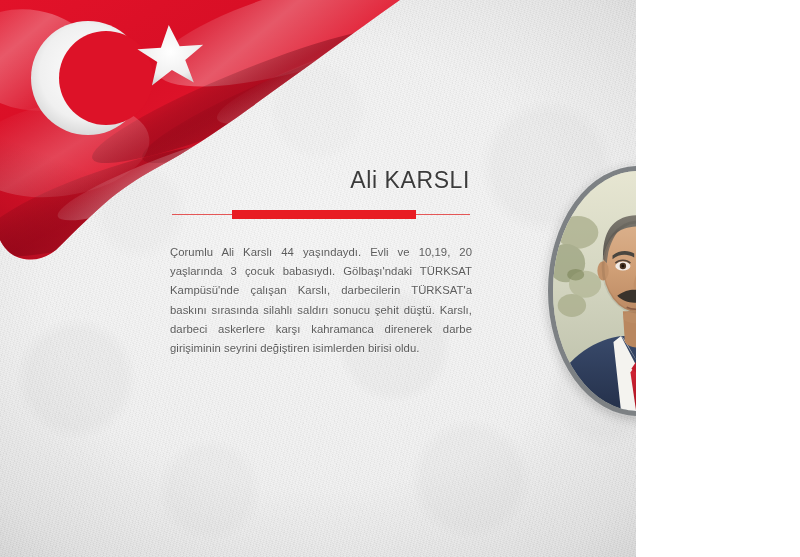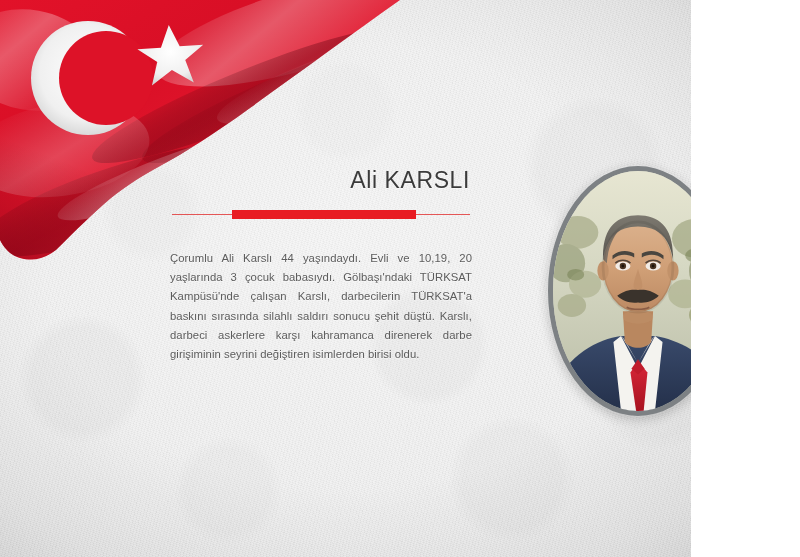--- a/index.html
+++ b/index.html
@@ -4,21 +4,21 @@
 <title>Ali KARSLI — Memorial Card</title>
 <style>
   html, body {
     margin: 0;
     padding: 0;
     background: #ffffff;
   }
 
   #stage {
     position: relative;
-    width: 691px;
+    width: 636px;
     height: 557px;
     overflow: hidden;
     background: #e9e9e9;
     font-family: "Liberation Sans", sans-serif;
   }
 
   
   .bg-base {
     position: absolute;
     inset: 0;
@@ -104,21 +104,21 @@
     left: 60px;
     width: 184px;
     top: 0;
     height: 9px;
     background: #e81c23;
   }
 
   .body-text {
     position: absolute;
     left: 170px;
-    top: 249px;
+    top: 243px;
     width: 302px;
     margin: 0;
     font-size: 11.3px;
     line-height: 19.2px;
     color: #5c5c5c;
     text-align: justify;
     text-justify: inter-word;
     letter-spacing: .05px;
     text-shadow: 0 1px 0 rgba(255,255,255,.5);
   }

